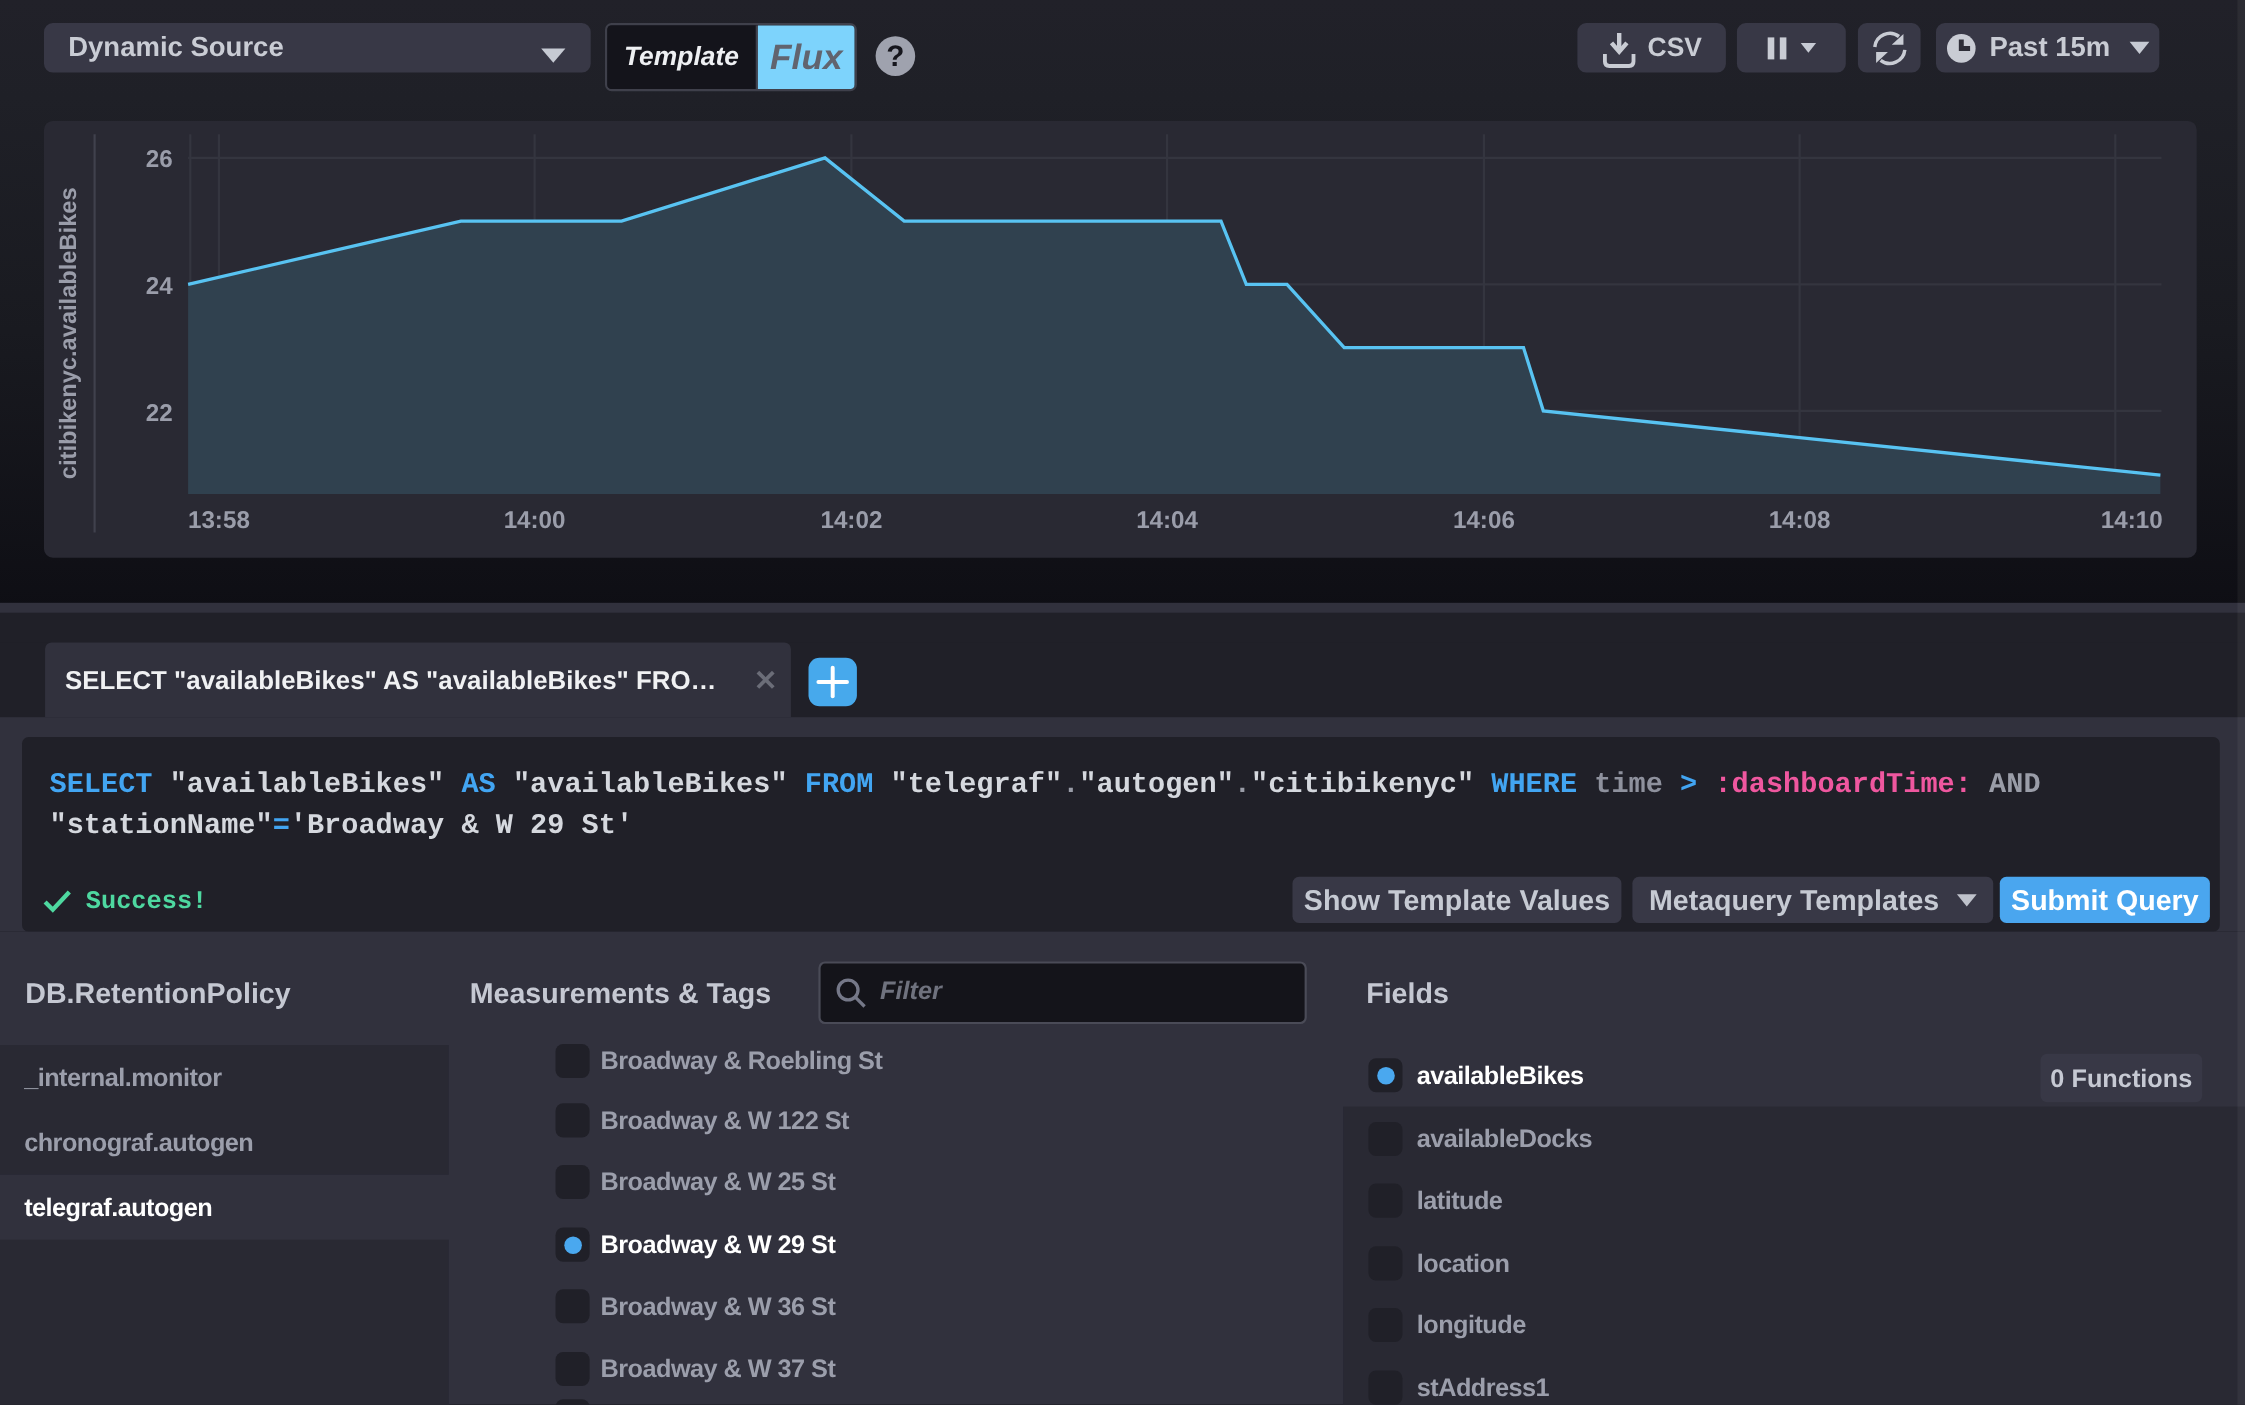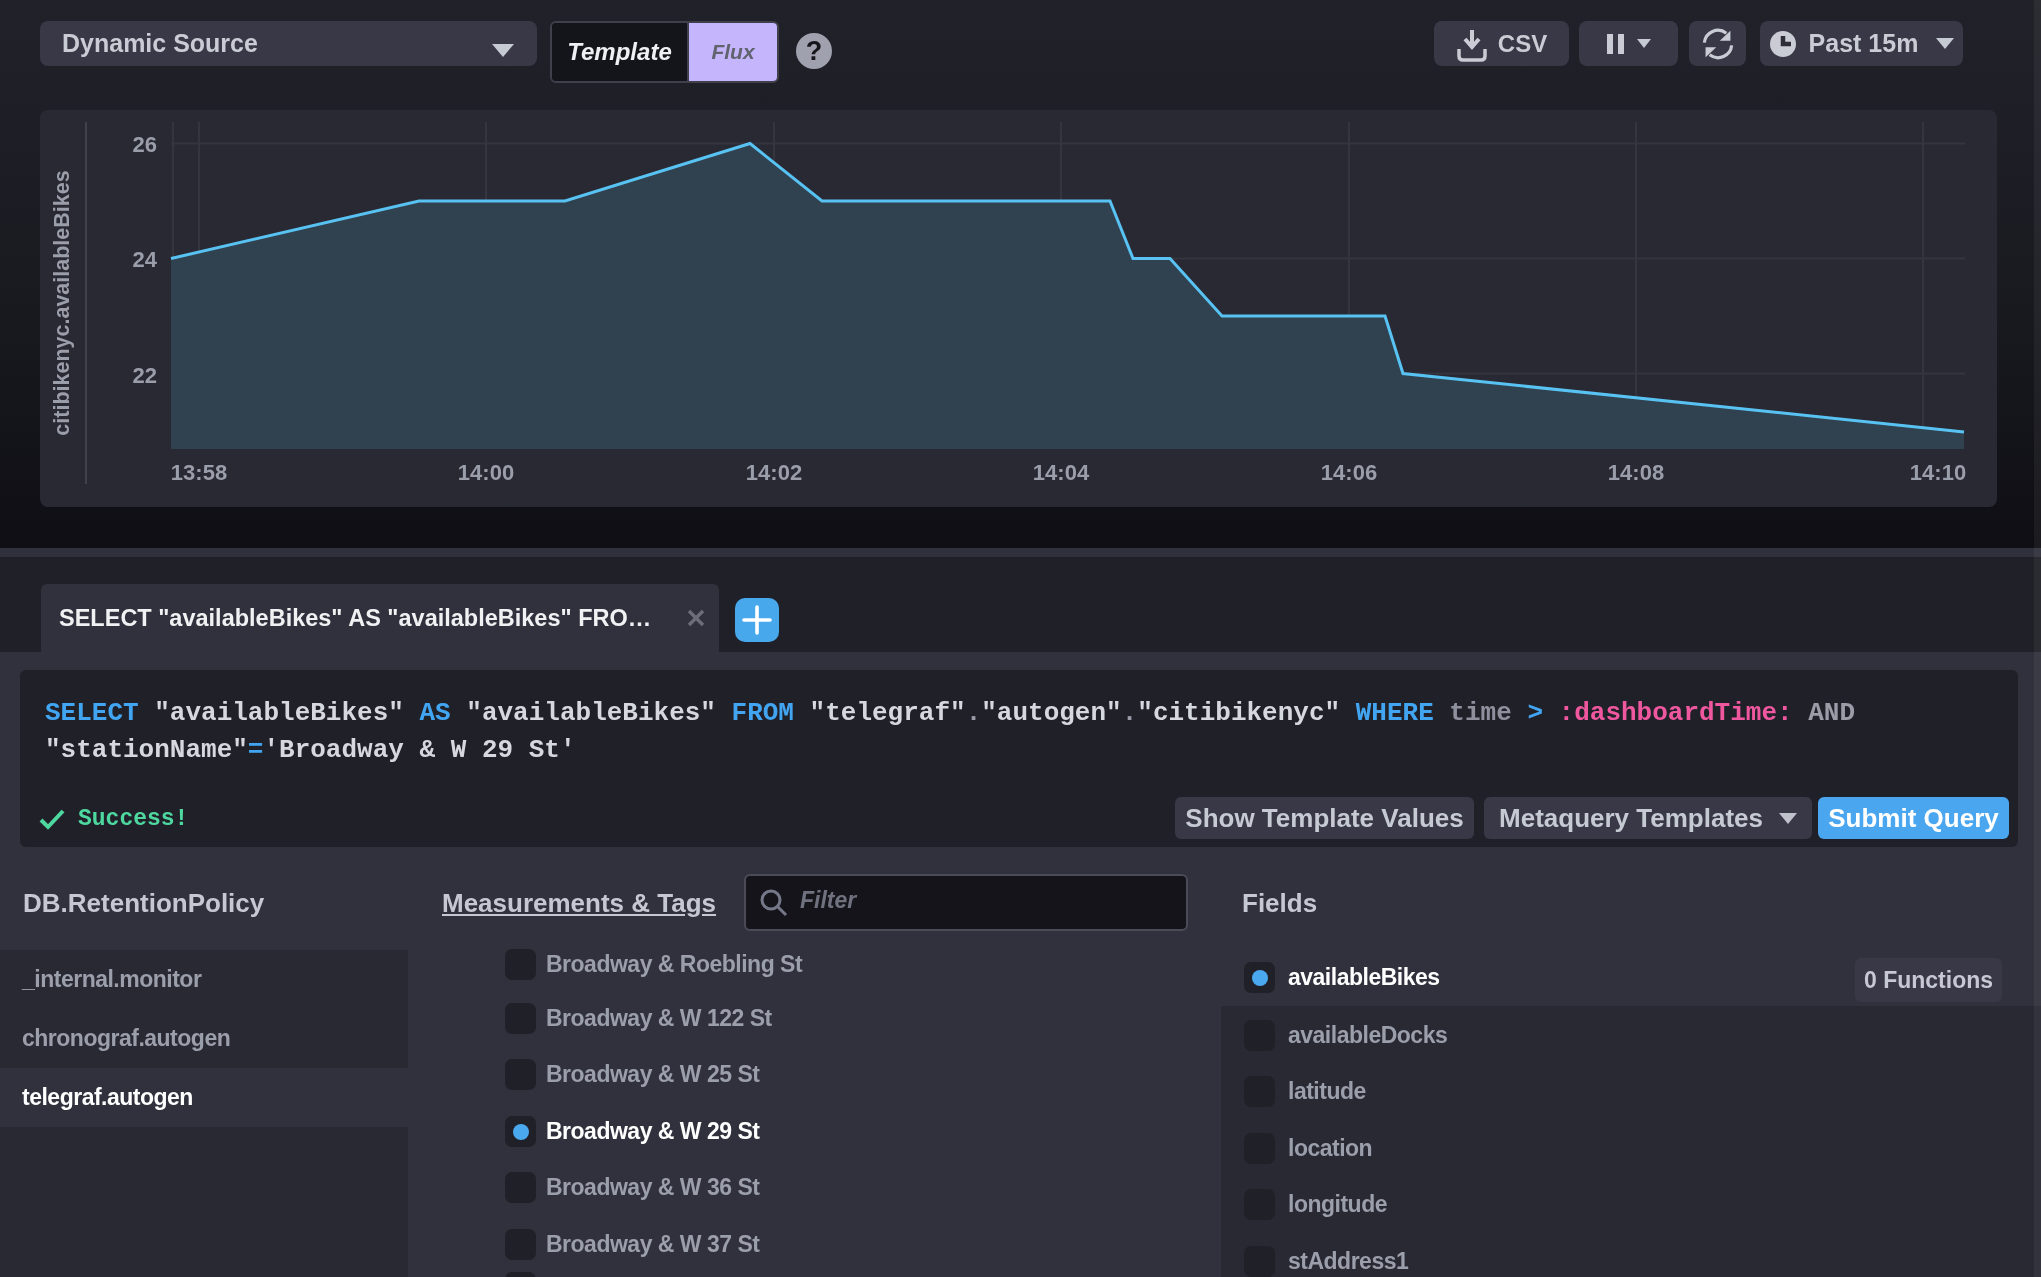--- a/index.html
+++ b/index.html
@@ -10,22 +10,22 @@
     background:linear-gradient(180deg,#212129 0%,#1f2027 16%,#191a20 54%,#0e0e14 100%); }
   .tbtn { position:absolute; top:21px; height:45px; background:#383846; border-radius:8px;
     color:#c9ccd4; font-weight:bold; font-size:26px; display:flex; align-items:center; justify-content:center; }
   #srcdrop { left:40px; width:497px; background:#383846; justify-content:flex-start; padding-left:22px; font-size:25px; }
   .caret { width:0; height:0; border-left:11px solid transparent; border-right:11px solid transparent;
     border-top:13px solid #c6cad3; display:inline-block; }
   #lang { position:absolute; left:550px; top:21px; width:229px; height:62px; border:2px solid #3f404b;
     border-radius:6px; display:flex; overflow:hidden; }
   #lang .seg1 { width:137px; background:#14141b; color:#eef0f3; font-weight:bold; font-style:italic;
     font-size:24px; display:flex; align-items:center; justify-content:center; border-right:2px solid #40414c; }
-  #lang .seg2 { flex:1; background:#c4b5fd; color:#61646f; font-weight:bold; font-style:italic;
-    font-size:21px; display:flex; align-items:center; justify-content:center; }
+  #lang .seg2 { flex:1; background:#7dd3fc; color:#61646f; font-weight:bold; font-style:italic;
+    font-size:32px; display:flex; align-items:center; justify-content:center; }
   #qmark { position:absolute; left:796px; top:33px; width:36px; height:36px; border-radius:50%;
     background:#9fa2ae; color:#16161d; font-weight:bold; font-size:27px; display:flex; align-items:center; justify-content:center; }
   
   #panel { position:absolute; left:40px; top:110px; width:1957px; height:397px; background:#292933; border-radius:8px; }
   
   #qsec { position:absolute; left:0; top:557px; width:2041px; height:290px; background:#202028; }
   #qstrip { position:absolute; left:0; top:557px; width:2041px; height:27px; background:#202028; }
   #tabrow { position:absolute; left:0; top:584px; width:2041px; height:68px; background:#202028; }
   #tab { position:absolute; left:41px; top:584px; width:678px; height:68px; background:#31313d;
     border-radius:6px 6px 0 0; }
@@ -163,21 +163,21 @@
       </svg>
     <span style="color:#4ed8a0; font-size:23px;">Success!</span>
   </div>
 </div>
 <div class="qbtn" style="left:1175px; width:299px;">Show Template Values</div>
 <div class="qbtn" style="left:1484px; width:328px;">Metaquery Templates<span class="caret" style="border-left-width:9px;border-right-width:9px;border-top-width:11px;border-top-color:#bfc2cb;margin-left:16px;"></span></div>
 <div class="qbtn" style="left:1818px; width:191px; background:#4aa6ef; color:#ffffff;">Submit Query</div>
 
 <div id="builder"></div>
 <div class="hdr" style="left:23px;">DB.RetentionPolicy</div>
-<div class="hdr" style="left:442px;text-decoration:underline;">Measurements &amp; Tags</div>
+<div class="hdr" style="left:427px;">Measurements &amp; Tags</div>
 <div class="hdr" style="left:1242px;">Fields</div>
 <div id="filter">
   <svg width="30" height="30" viewBox="0 0 30 30" style="position:absolute;left:13px;top:12px;">
     <circle cx="12" cy="12" r="9" stroke="#757888" stroke-width="3" fill="none"></circle>
     <line x1="18.5" y1="18.5" x2="27" y2="27" stroke="#757888" stroke-width="3"></line>
   </svg>
   <span style="position:absolute;left:54px;top:11px;color:#6f727e;font-style:italic;font-weight:bold;font-size:23px;">Filter</span>
 </div>
 
 <div class="stripe" style="left:0; top:950px; width:408px; height:118px;"></div>

